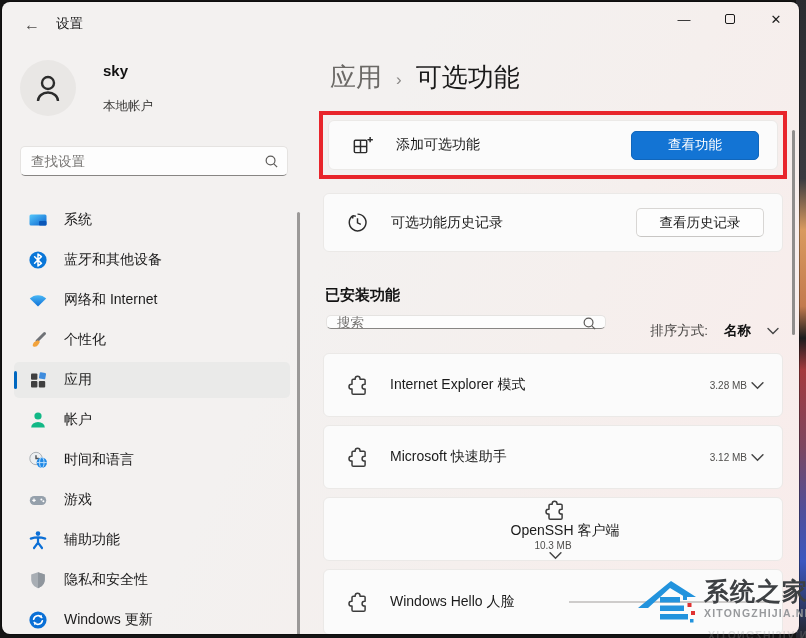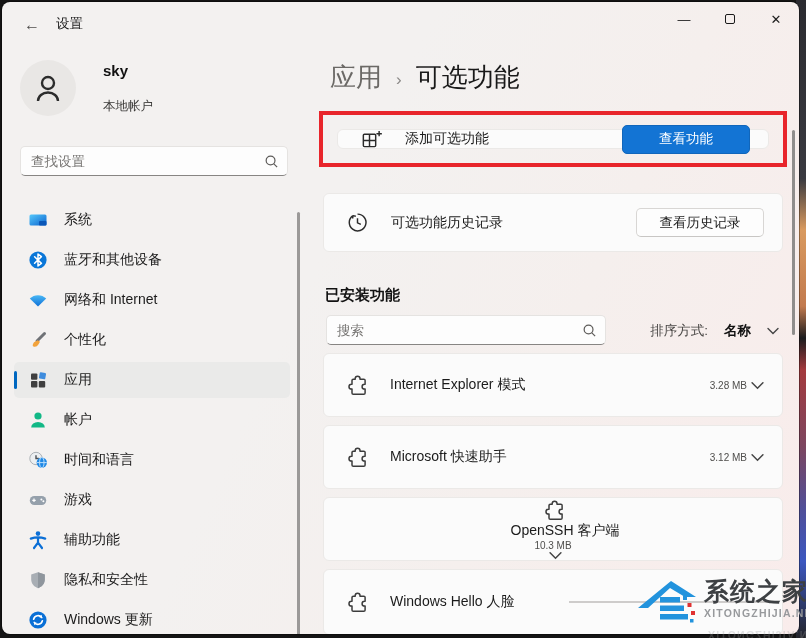--- a/index.html
+++ b/index.html
@@ -61,45 +61,45 @@
   }
   .nav-ic{ width:20px; height:20px; flex:0 0 20px; display:flex; align-items:center; justify-content:center; }
   .side-scrollbar{ position:absolute; left:295px; top:168px; width:2.5px; height:462px; background:#9b9998; border-radius:2px; }
   
   .main{ position:absolute; left:300px; top:42px; right:0; bottom:0; }
   .breadcrumb{ position:absolute; left:28px; top:16px; font-size:26px; display:flex; align-items:center; gap:14px; }
   .bc-parent{ color:#6b6966; }
   .bc-sep{ color:#8a8886; font-size:17px; padding-top:4px; }
   .bc-current{ color:#191919; }
   .hl-box{
-    position:absolute; left:17px; top:67px; width:468px; height:56px;
-    border:4px solid #e8252b; padding:14px; background:transparent;
+    position:absolute; left:17px; top:67px; width:468px; height:68px;
+    border:4px solid #e8252b; padding:5px; background:transparent;
   }
   .card{
     background:#fbfbfb; border:1px solid #ebe9e7; border-radius:6px;
     display:flex; align-items:center; padding:0 18px 0 22px;
   }
   .card-full{ width:100%; height:100%; }
   .card2{ position:absolute; left:21px; top:149px; width:460px; height:59px; }
   .card-label{ font-size:14px; color:#1b1b1b; margin-left:22px; flex:1; }
   .btn-primary{
     min-width:128px; height:29px; border:1px solid #1166bb; border-radius:5px;
     background:#1374d4; color:#ffffff; font-size:13.5px; font-family:inherit;
     display:flex; align-items:center; justify-content:center;
   }
   .btn-secondary{
     min-width:128px; height:29px; border:1px solid #d8d6d4; border-bottom-color:#c8c6c4;
     border-radius:5px; background:#fdfdfd; color:#1b1b1b; font-size:13.5px;
     font-family:inherit; display:flex; align-items:center; justify-content:center;
   }
   .section-title{ position:absolute; left:23px; top:242px; font-size:15px; font-weight:bold; color:#121212; }
   .feat-search{
-    position:absolute; left:24px; top:271px; width:280px; height:30px;
+    position:absolute; left:24px; top:271px; width:280px; height:14px;
     background:#fdfdfd; border:1px solid #e5e3e1; border-bottom:1px solid #878583;
-    border-radius:5px; display:flex; align-items:center; padding:0 8px 0 10px;
+    border-radius:5px; display:flex; padding:0 8px 0 10px;
   }
   .sort-row{ position:absolute; right:20px; top:278px; display:flex; align-items:center; gap:16px; font-size:13.5px; }
   .sort-label{ color:#4a4846; }
   .sort-value{ color:#111; font-weight:bold; }
   .feat-row{
     position:absolute; left:21px; width:460px; height:64px;
     background:#fbfbfb; border:1px solid #ebe9e7; border-radius:6px;
     display:flex; align-items:center; padding:0 18px 0 22px;
   }
   .feat-name{ font-size:14px; color:#1b1b1b; margin-left:20px; flex:1; }

